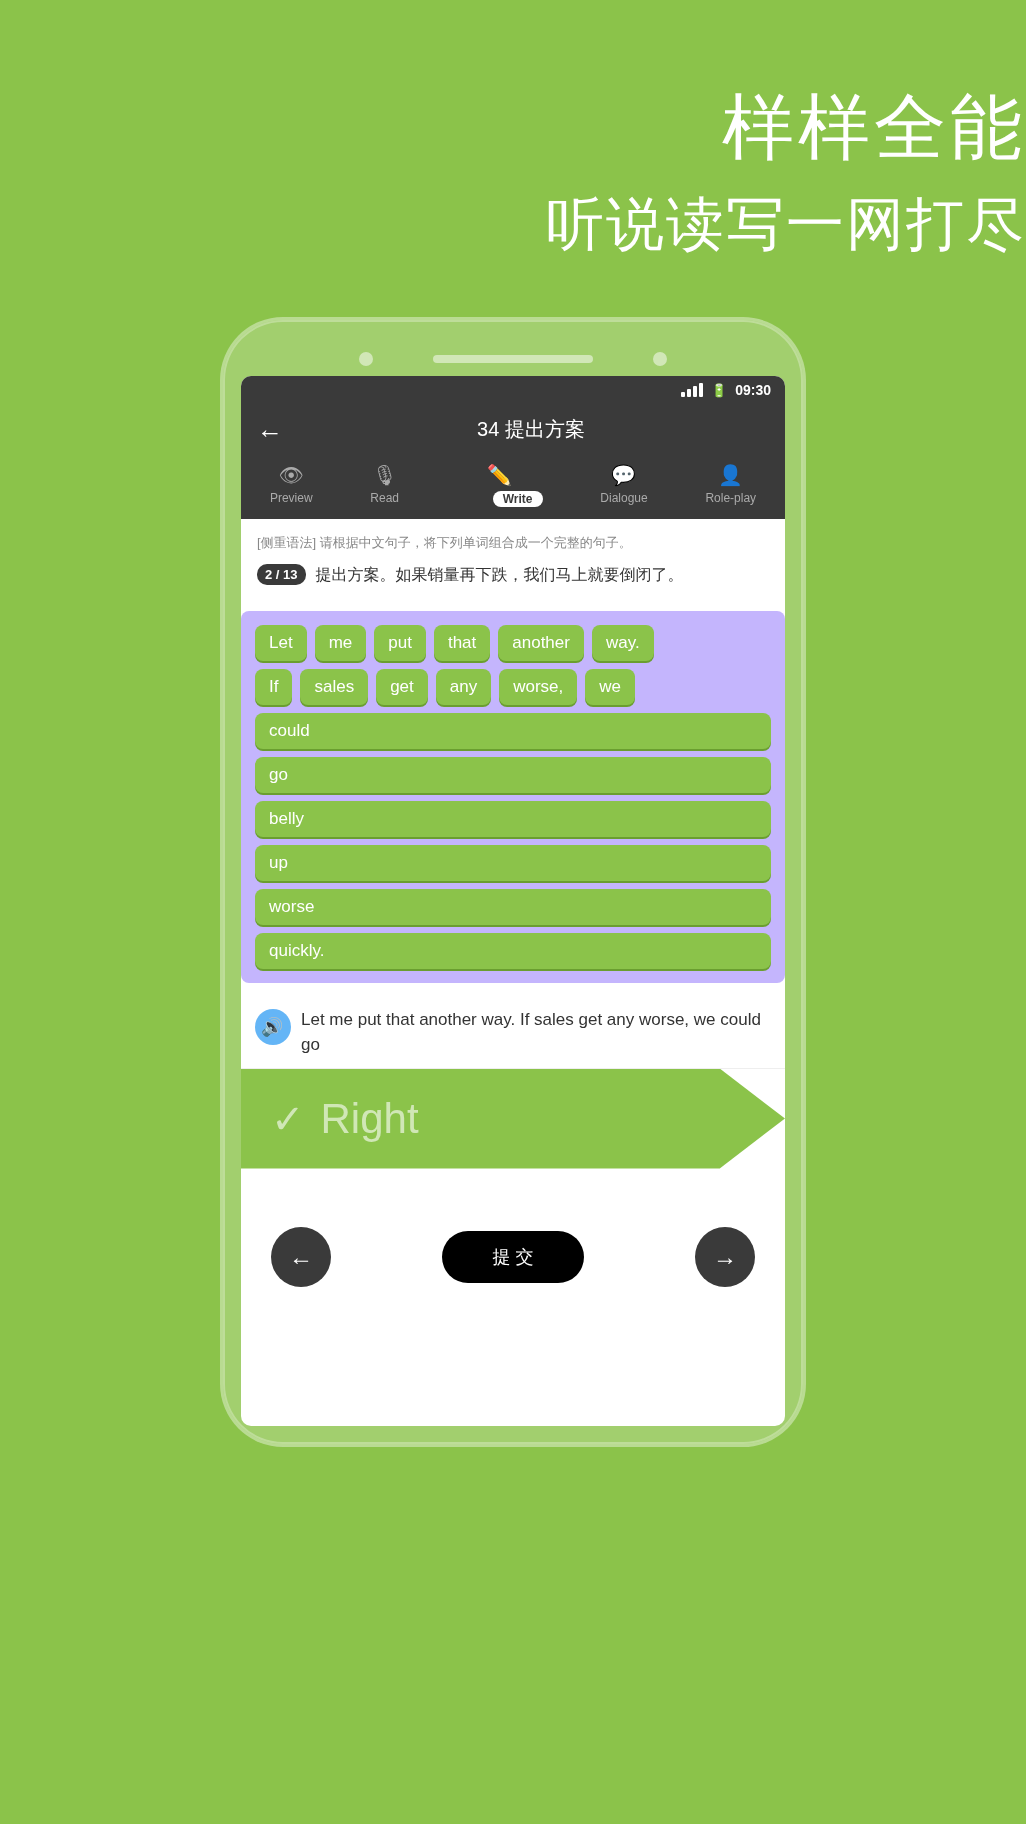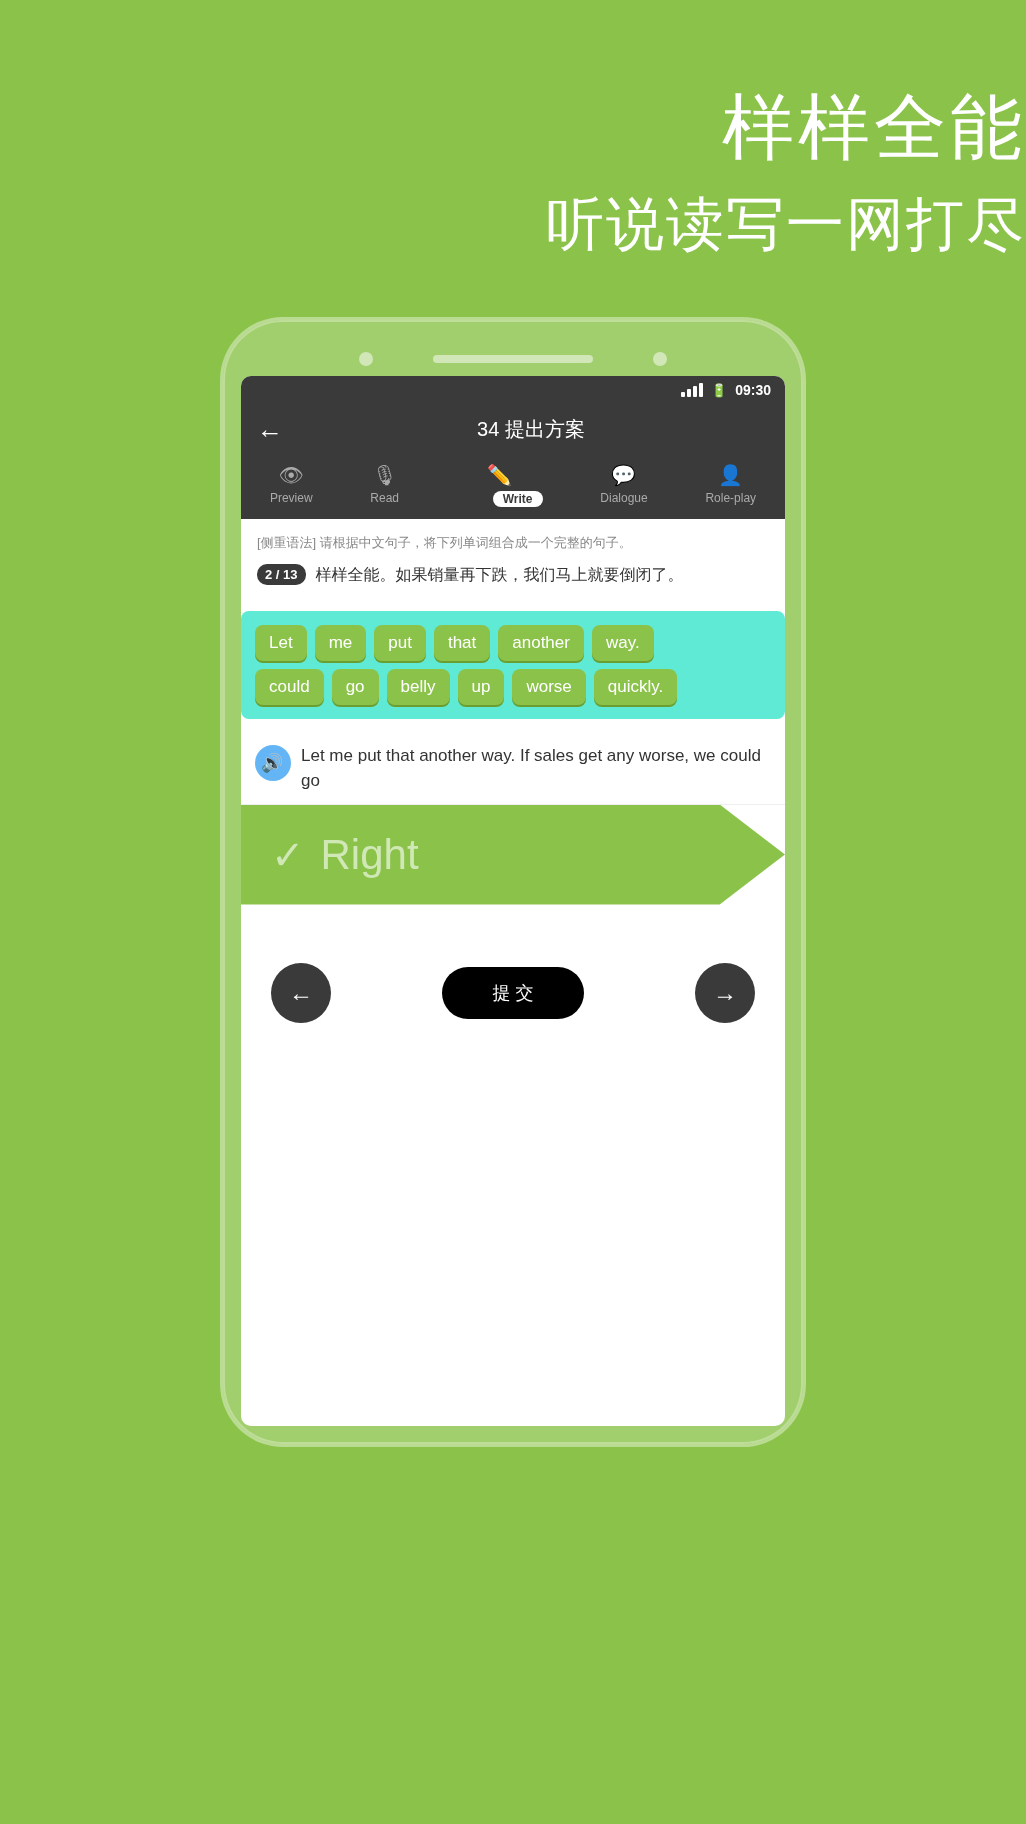--- a/index.html
+++ b/index.html
@@ -186,33 +186,34 @@
       white-space: nowrap;
     }
     .question-text-cn {
       font-size: 16px;
       color: #333;
       line-height: 1.5;
     }
 
     
     .word-tiles-area {
-      background: #5eead4;
+      background: #c4b5fd;
       border-radius: 8px;
       padding: 14px;
       margin-bottom: 14px;
     }
     .word-row {
       display: flex;
       flex-wrap: wrap;
       gap: 8px;
       margin-bottom: 8px;
     }
     .word-row:last-child {
       margin-bottom: 0;
+      flex-direction: column;
     }
     .word-tile {
       background: #8bc34a;
       color: white;
       border-radius: 8px;
       padding: 8px 14px;
       font-size: 17px;
       font-weight: 500;
       cursor: pointer;
       box-shadow: 0 2px 0 #6a9e30;
@@ -358,34 +359,42 @@
           <span class="tab-icon">👤</span>
           <span>Role-play</span>
         </div>
       </div>
 
       <div class="content-area">
         <div class="instruction-text">[侧重语法] 请根据中文句子，将下列单词组合成一个完整的句子。</div>
 
         <div class="question-header">
           <span class="question-badge">2 / 13</span>
-          <span class="question-text-cn">样样全能。如果销量再下跌，我们马上就要倒闭了。</span>
+          <span class="question-text-cn">提出方案。如果销量再下跌，我们马上就要倒闭了。</span>
         </div>
       </div>
 
       <div class="word-tiles-area">
         <div class="word-row">
           <span class="word-tile">Let</span>
           <span class="word-tile">me</span>
           <span class="word-tile">put</span>
           <span class="word-tile">that</span>
           <span class="word-tile">another</span>
           <span class="word-tile">way.</span>
         </div>
         <div class="word-row">
+          <span class="word-tile">If</span>
+          <span class="word-tile">sales</span>
+          <span class="word-tile">get</span>
+          <span class="word-tile">any</span>
+          <span class="word-tile">worse,</span>
+          <span class="word-tile">we</span>
+        </div>
+        <div class="word-row">
           <span class="word-tile">could</span>
           <span class="word-tile">go</span>
           <span class="word-tile">belly</span>
           <span class="word-tile">up</span>
           <span class="word-tile">worse</span>
           <span class="word-tile">quickly.</span>
         </div>
       </div>
 
       <div class="answer-area">

